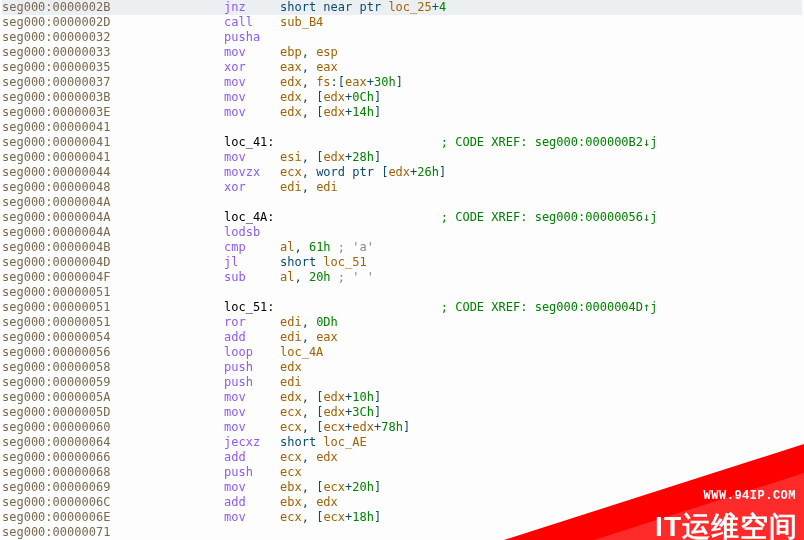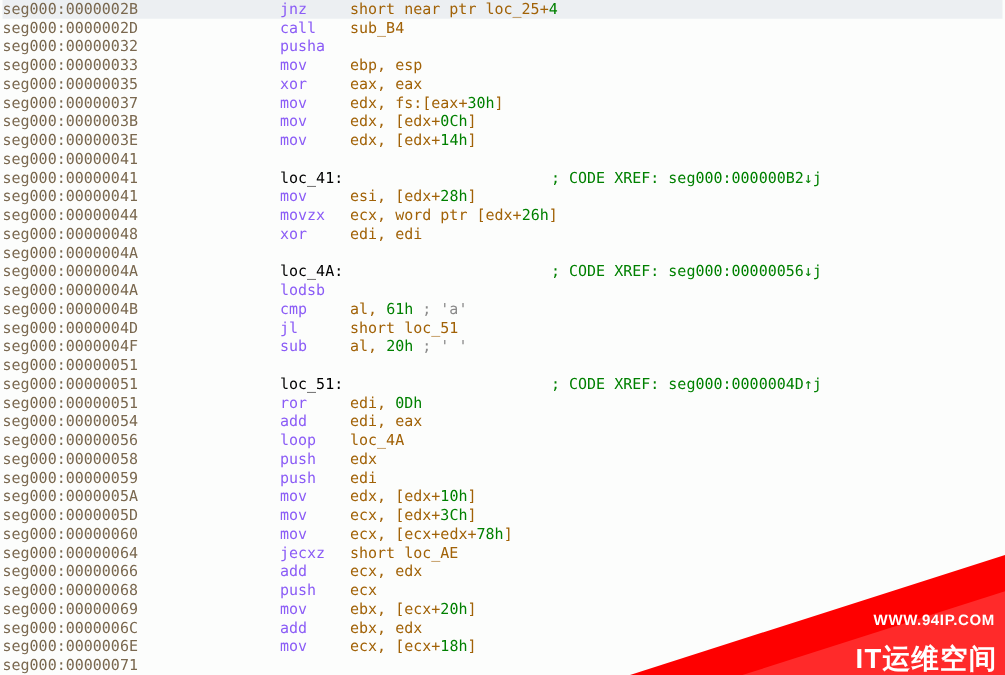--- a/index.html
+++ b/index.html
@@ -2,29 +2,29 @@
 <html><head>
 <meta charset="utf-8">
 <style>
   html,body{margin:0;padding:0;background:#fcfdfc;font-family:"DejaVu Sans Mono","Lucida Console",monospace;font-size:12px;line-height:15px;color:#111;width:804px}
   .listing{white-space:pre;padding:0 2px}
   .row{display:flex;align-items:flex-end}
   .row.hl{background:#eceff2}
   .addr{width:222px;flex:0 0 222px;color:#7a684f}
   .mn{width:56px;flex:0 0 56px;color:#8b5cf6}
   .labname{color:#000000}
-  .navy{color:#a16207}
+  .navy{color:#0c4a6e}
   .olive{color:#a16207}
   .green{color:#008000}
   .gray{color:#8a8a8a}
   .redw{position:absolute;right:0;bottom:0;width:300px;height:96px;pointer-events:none}
   .tri1{position:absolute;right:0;bottom:0;width:0;height:0;border-left:300px solid transparent;border-bottom:96px solid #fe0000}
   .tri2{position:absolute;right:0;bottom:0;width:0;height:0;border-left:210px solid transparent;border-bottom:67px solid #ff2a2a}
-  .redw .t1{position:absolute;right:8px;bottom:36px;color:#fff;font-family:Liberation Sans, sans-serif;font-size:12px;font-weight:700;letter-spacing:.5px}
-  .redw .t2{position:absolute;right:6px;bottom:6px;color:#fff;font-family:"Microsoft YaHei",Arial,sans-serif;font-size:22px;font-weight:800;letter-spacing:1px}
+  .redw .t1{position:absolute;right:8px;bottom:36px;color:#fff;font-family:Liberation Mono, monospace;font-size:12px;font-weight:700;letter-spacing:.5px}
+  .redw .t2{position:absolute;right:6px;bottom:6px;color:#fff;font-family:"Microsoft YaHei",Arial,sans-serif;font-size:28px;font-weight:800;letter-spacing:1px}
 </style>
 </head>
 <body>
 
 <div class="listing" id="listing"><div class="row hl"><span class="addr">seg000:0000002B </span><span class="mn">jnz</span><span><span class="navy">short near ptr </span><span class="olive">loc_25</span><span class="navy">+</span><span class="green">4</span></span></div><div class="row"><span class="addr">seg000:0000002D </span><span class="mn">call</span><span><span class="olive">sub_B4</span></span></div><div class="row"><span class="addr">seg000:00000032 </span><span class="mn">pusha</span><span></span></div><div class="row"><span class="addr">seg000:00000033 </span><span class="mn">mov</span><span><span class="olive">ebp</span><span class="navy">, </span><span class="olive">esp</span></span></div><div class="row"><span class="addr">seg000:00000035 </span><span class="mn">xor</span><span><span class="olive">eax</span><span class="navy">, </span><span class="olive">eax</span></span></div><div class="row"><span class="addr">seg000:00000037 </span><span class="mn">mov</span><span><span class="olive">edx</span><span class="navy">, </span><span class="olive">fs</span><span class="navy">:[</span><span class="olive">eax</span><span class="navy">+</span><span class="green">30h</span><span class="navy">]</span></span></div><div class="row"><span class="addr">seg000:0000003B </span><span class="mn">mov</span><span><span class="olive">edx</span><span class="navy">, [</span><span class="olive">edx</span><span class="navy">+</span><span class="green">0Ch</span><span class="navy">]</span></span></div><div class="row"><span class="addr">seg000:0000003E </span><span class="mn">mov</span><span><span class="olive">edx</span><span class="navy">, [</span><span class="olive">edx</span><span class="navy">+</span><span class="green">14h</span><span class="navy">]</span></span></div><div class="row"><span class="addr">seg000:00000041 </span></div><div class="row"><span class="addr">seg000:00000041 </span><span><span class="labname">loc_41:</span>                       <span class="green">; CODE XREF: seg000:000000B2↓j</span></span></div><div class="row"><span class="addr">seg000:00000041 </span><span class="mn">mov</span><span><span class="olive">esi</span><span class="navy">, [</span><span class="olive">edx</span><span class="navy">+</span><span class="green">28h</span><span class="navy">]</span></span></div><div class="row"><span class="addr">seg000:00000044 </span><span class="mn">movzx</span><span><span class="olive">ecx</span><span class="navy">, </span><span class="navy">word ptr</span><span class="navy"> [</span><span class="olive">edx</span><span class="navy">+</span><span class="green">26h</span><span class="navy">]</span></span></div><div class="row"><span class="addr">seg000:00000048 </span><span class="mn">xor</span><span><span class="olive">edi</span><span class="navy">, </span><span class="olive">edi</span></span></div><div class="row"><span class="addr">seg000:0000004A </span></div><div class="row"><span class="addr">seg000:0000004A </span><span><span class="labname">loc_4A:</span>                       <span class="green">; CODE XREF: seg000:00000056↓j</span></span></div><div class="row"><span class="addr">seg000:0000004A </span><span class="mn">lodsb</span><span></span></div><div class="row"><span class="addr">seg000:0000004B </span><span class="mn">cmp</span><span><span class="olive">al</span><span class="navy">, </span><span class="green">61h</span><span class="gray"> ; 'a'</span></span></div><div class="row"><span class="addr">seg000:0000004D </span><span class="mn">jl</span><span><span class="navy">short </span><span class="olive">loc_51</span></span></div><div class="row"><span class="addr">seg000:0000004F </span><span class="mn">sub</span><span><span class="olive">al</span><span class="navy">, </span><span class="green">20h</span><span class="gray"> ; ' '</span></span></div><div class="row"><span class="addr">seg000:00000051 </span></div><div class="row"><span class="addr">seg000:00000051 </span><span><span class="labname">loc_51:</span>                       <span class="green">; CODE XREF: seg000:0000004D↑j</span></span></div><div class="row"><span class="addr">seg000:00000051 </span><span class="mn">ror</span><span><span class="olive">edi</span><span class="navy">, </span><span class="green">0Dh</span></span></div><div class="row"><span class="addr">seg000:00000054 </span><span class="mn">add</span><span><span class="olive">edi</span><span class="navy">, </span><span class="olive">eax</span></span></div><div class="row"><span class="addr">seg000:00000056 </span><span class="mn">loop</span><span><span class="olive">loc_4A</span></span></div><div class="row"><span class="addr">seg000:00000058 </span><span class="mn">push</span><span><span class="olive">edx</span></span></div><div class="row"><span class="addr">seg000:00000059 </span><span class="mn">push</span><span><span class="olive">edi</span></span></div><div class="row"><span class="addr">seg000:0000005A </span><span class="mn">mov</span><span><span class="olive">edx</span><span class="navy">, [</span><span class="olive">edx</span><span class="navy">+</span><span class="green">10h</span><span class="navy">]</span></span></div><div class="row"><span class="addr">seg000:0000005D </span><span class="mn">mov</span><span><span class="olive">ecx</span><span class="navy">, [</span><span class="olive">edx</span><span class="navy">+</span><span class="green">3Ch</span><span class="navy">]</span></span></div><div class="row"><span class="addr">seg000:00000060 </span><span class="mn">mov</span><span><span class="olive">ecx</span><span class="navy">, [</span><span class="olive">ecx</span><span class="navy">+</span><span class="olive">edx</span><span class="navy">+</span><span class="green">78h</span><span class="navy">]</span></span></div><div class="row"><span class="addr">seg000:00000064 </span><span class="mn">jecxz</span><span><span class="navy">short </span><span class="olive">loc_AE</span></span></div><div class="row"><span class="addr">seg000:00000066 </span><span class="mn">add</span><span><span class="olive">ecx</span><span class="navy">, </span><span class="olive">edx</span></span></div><div class="row"><span class="addr">seg000:00000068 </span><span class="mn">push</span><span><span class="olive">ecx</span></span></div><div class="row"><span class="addr">seg000:00000069 </span><span class="mn">mov</span><span><span class="olive">ebx</span><span class="navy">, [</span><span class="olive">ecx</span><span class="navy">+</span><span class="green">20h</span><span class="navy">]</span></span></div><div class="row"><span class="addr">seg000:0000006C </span><span class="mn">add</span><span><span class="olive">ebx</span><span class="navy">, </span><span class="olive">edx</span></span></div><div class="row"><span class="addr">seg000:0000006E </span><span class="mn">mov</span><span><span class="olive">ecx</span><span class="navy">, [</span><span class="olive">ecx</span><span class="navy">+</span><span class="green">18h</span><span class="navy">]</span></span></div><div class="row"><span class="addr">seg000:00000071 </span></div></div>
 
 <div class="redw">
   <div class="tri1"></div>
   <div class="tri2"></div>
   <div class="t1">WWW.94IP.COM</div>

